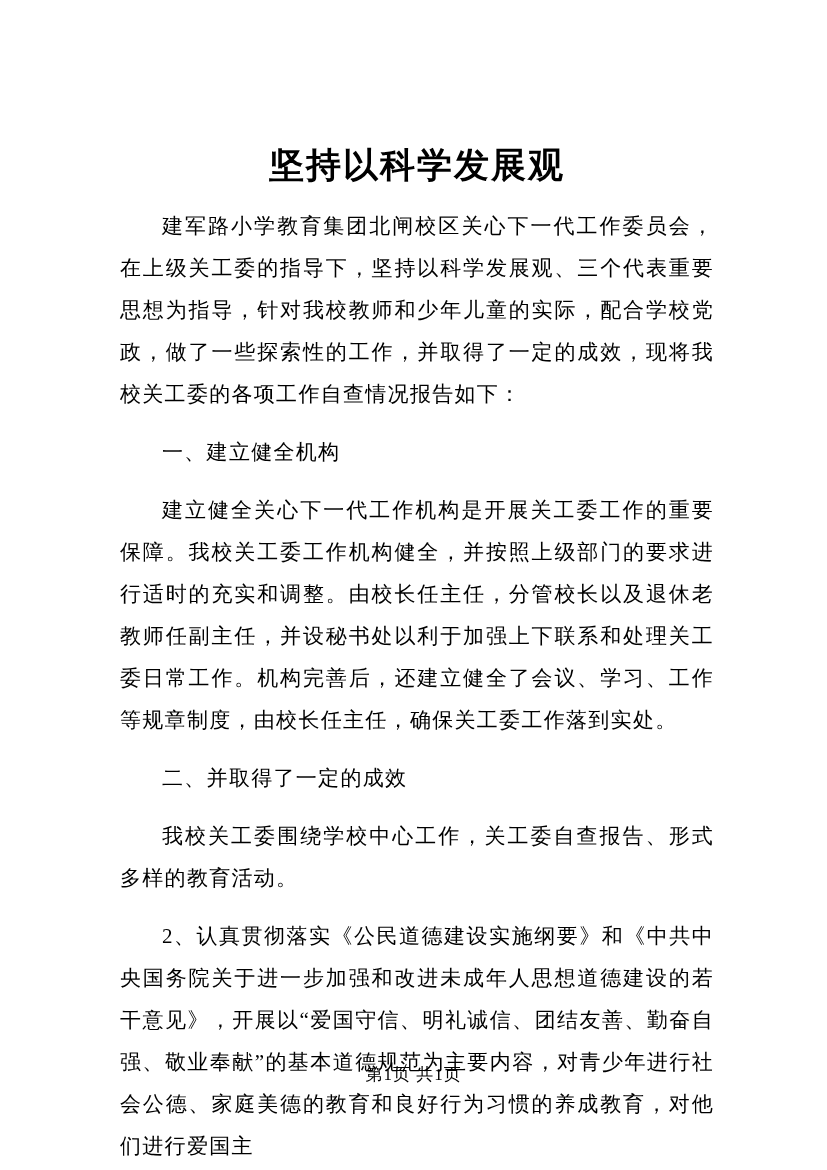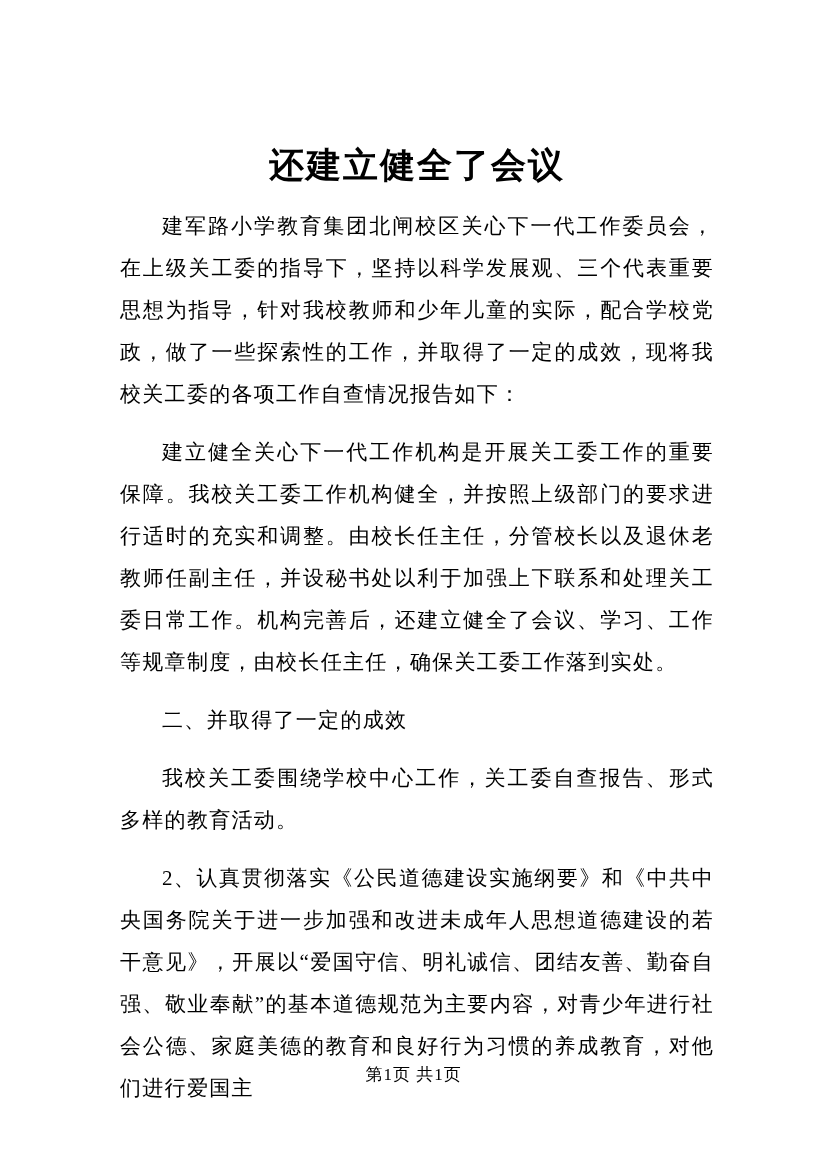--- a/index.html
+++ b/index.html
@@ -50,22 +50,23 @@
     font-size: 17px;
     line-height: 24px;
     letter-spacing: 1px;
   }
 </style>
 </head>
 <body>
 
 <div class="page">
   <div class="content">
-    <h1 class="doc-title">还建立健全了会议</h1>
+    <h1 class="doc-title">坚持以科学发展观</h1>
     <p class="para">建军路小学教育集团北闸校区关心下一代工作委员会，在上级关工委的指导下，坚持以科学发展观、三个代表重要思想为指导，针对我校教师和少年儿童的实际，配合学校党政，做了一些探索性的工作，并取得了一定的成效，现将我校关工委的各项工作自查情况报告如下：</p>
+    <p class="para">一、建立健全机构</p>
     <p class="para">建立健全关心下一代工作机构是开展关工委工作的重要保障。我校关工委工作机构健全，并按照上级部门的要求进行适时的充实和调整。由校长任主任，分管校长以及退休老教师任副主任，并设秘书处以利于加强上下联系和处理关工委日常工作。机构完善后，还建立健全了会议、学习、工作等规章制度，由校长任主任，确保关工委工作落到实处。</p>
     <p class="para">二、并取得了一定的成效</p>
     <p class="para">我校关工委围绕学校中心工作，关工委自查报告、形式多样的教育活动。</p>
     <p class="para">2、认真贯彻落实《公民道德建设实施纲要》和《中共中央国务院关于进一步加强和改进未成年人思想道德建设的若干意见》，开展以“爱国守信、明礼诚信、团结友善、勤奋自强、敬业奉献”的基本道德规范为主要内容，对青少年进行社会公德、家庭美德的教育和良好行为习惯的养成教育，对他们进行爱国主</p>
   </div>
   <div class="footer">
     <span>第1页 共1页</span>
   </div>
 </div>
 

